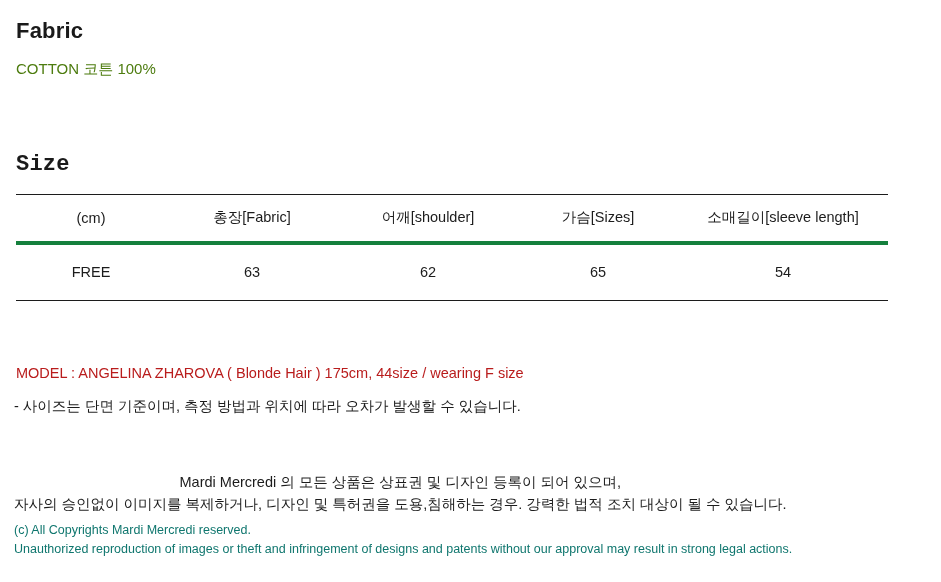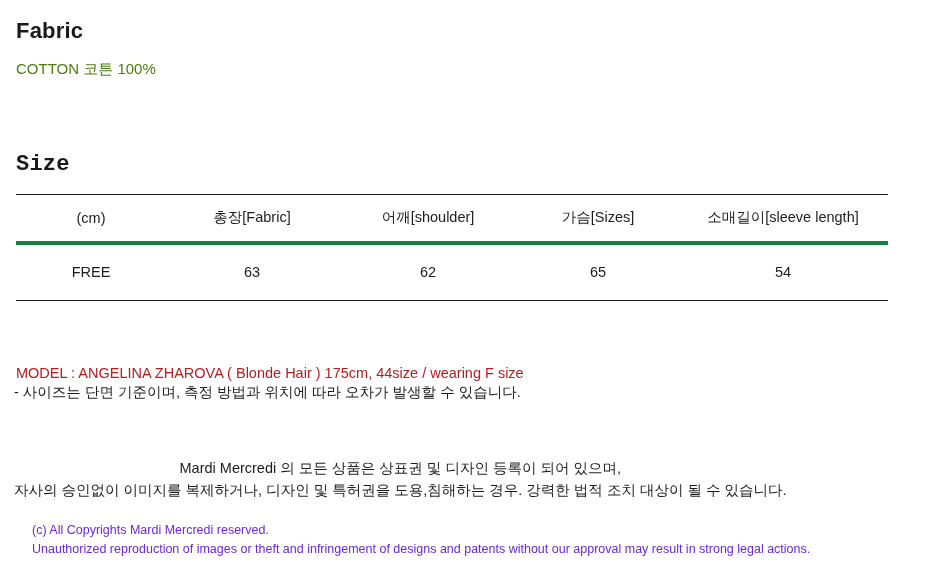--- a/index.html
+++ b/index.html
@@ -88,29 +88,30 @@
     font-size: 14.5px;
     color: #b91c1c;
     margin-top: 44px;
   }
   .notes-block {
     position: absolute;
     left: 14px;
     font-size: 14.5px;
     color: #1c1c1c;
     line-height: 1.5;
+    margin-top: 14px;
   }
   #notes-measure { top: 382px; }
   #notes-measure .line2 { padding-left: 14px; }
   #notes-copyright { top: 458px; text-align: center; }
   .small-block {
     position: absolute;
-    left: 32px;
+    left: 14px;
     font-size: 12.5px;
-    color: #6d28d9;
+    color: #0f766e;
     line-height: 1.55;
   }
   #notes-legal { top: 521px; }
   .nowrap { white-space: nowrap; }
 </style>
 </head>
 <body>
 
 <div class="page">
 

